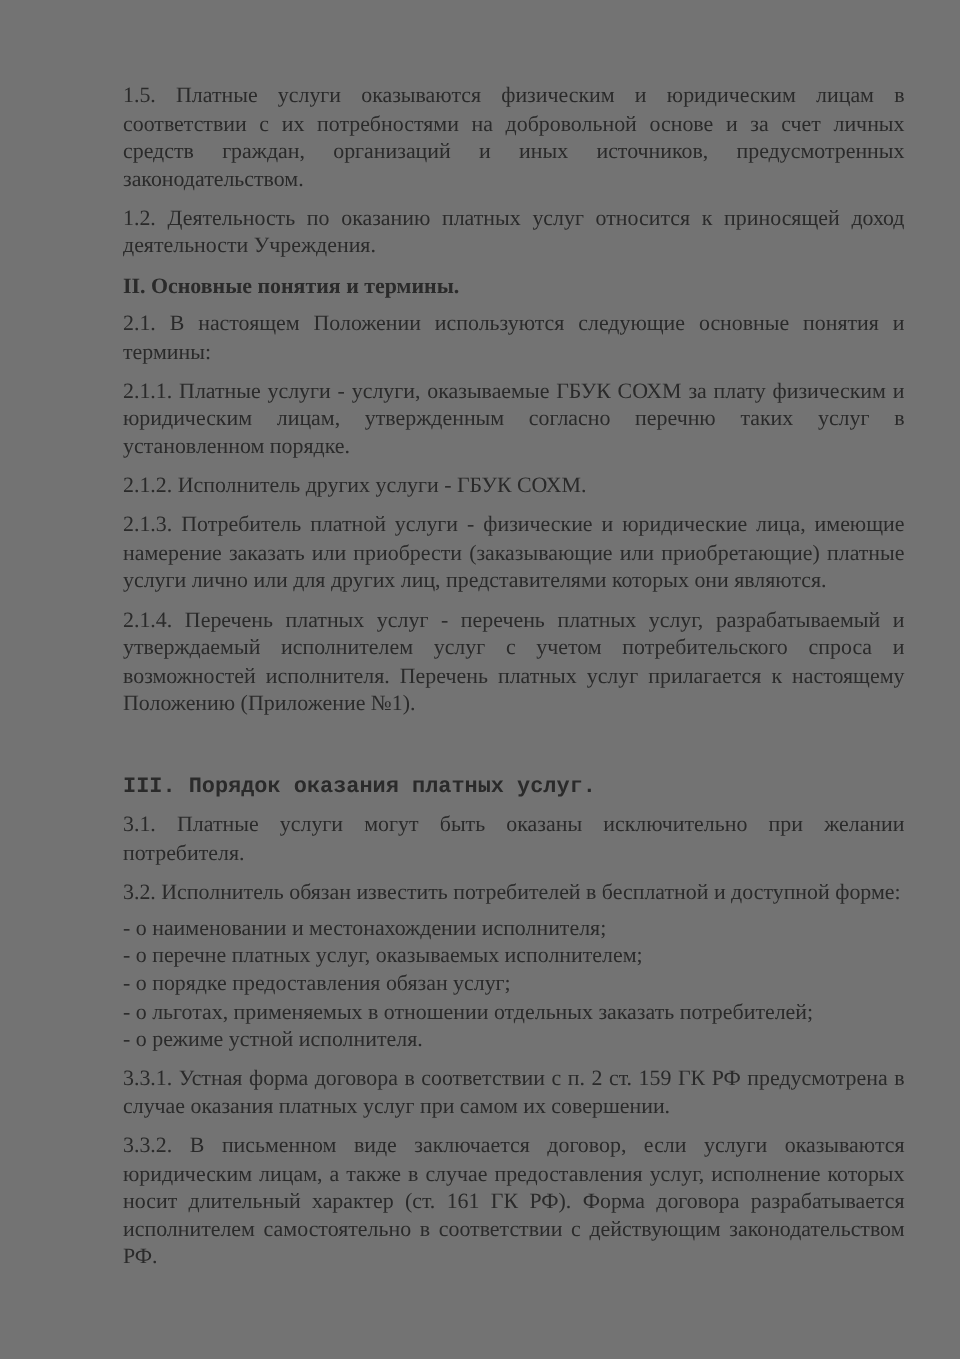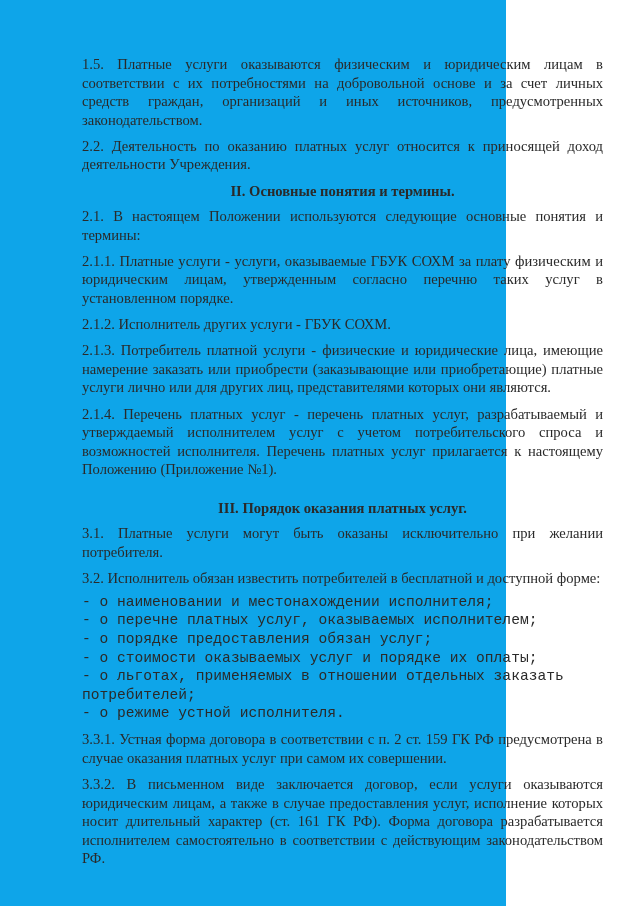--- a/index.html
+++ b/index.html
@@ -4,62 +4,61 @@
 <style>
   html, body { margin: 0; padding: 0; }
   body {
     width: 640px; height: 906px; overflow: hidden;
     background: #ffffff;
     font-family: "Liberation Serif", "DejaVu Serif", serif;
     color: #2a2a2a;
   }
   .page {
     position: relative;
-    width: 506px; height: 906px;
-    background: #0ea5e9;
+    width: 640px; height: 906px;
+    background: #737373;
   }
   .content {
     position: absolute;
     left: 82px; top: 55px;
     width: 521px;
     font-size: 14.6px;
     line-height: 18.6px;
   }
   .p { margin: 0 0 7.5px 0; text-align: justify; }
   .heading {
     font-weight: bold;
-    text-align: center;
+    text-align: left;
     margin: 0 0 7px 0;
     font-size: 14.6px;
   }
-  .heading.gap-top { margin-top: 20px; }
-  .list { margin: 0 0 7.5px 0; padding: 0; list-style: none; font-family: Liberation Mono, monospace; }
+  .heading.gap-top { margin-top: 37px; font-family: Liberation Mono, monospace; }
+  .list { margin: 0 0 7.5px 0; padding: 0; list-style: none; }
   .list li { margin: 0; padding: 0; }
 </style>
 </head>
 <body>
 
 <div class="page">
   <div class="content">
     <p class="p">1.5. Платные услуги оказываются физическим и юридическим лицам в соответствии с их потребностями на добровольной основе и за счет личных средств граждан, организаций и иных источников, предусмотренных законодательством.</p>
-    <p class="p">2.2. Деятельность по оказанию платных услуг относится к приносящей доход деятельности Учреждения.</p>
+    <p class="p">1.2. Деятельность по оказанию платных услуг относится к приносящей доход деятельности Учреждения.</p>
     <h2 class="heading">II. Основные понятия и термины.</h2>
     <p class="p">2.1. В настоящем Положении используются следующие основные понятия и термины:</p>
     <p class="p">2.1.1. Платные услуги - услуги, оказываемые ГБУК СОХМ за плату физическим и юридическим лицам, утвержденным согласно перечню таких услуг в установленном порядке.</p>
     <p class="p">2.1.2. Исполнитель других услуги - ГБУК СОХМ.</p>
     <p class="p">2.1.3. Потребитель платной услуги - физические и юридические лица, имеющие намерение заказать или приобрести (заказывающие или приобретающие) платные услуги лично или для других лиц, представителями которых они являются.</p>
     <p class="p">2.1.4. Перечень платных услуг - перечень платных услуг, разрабатываемый и утверждаемый исполнителем услуг с учетом потребительского спроса и возможностей исполнителя. Перечень платных услуг прилагается к настоящему Положению (Приложение №1).</p>
     <h2 class="heading gap-top">III. Порядок оказания платных услуг.</h2>
     <p class="p">3.1. Платные услуги могут быть оказаны исключительно при желании потребителя.</p>
     <p class="p" style="margin-bottom:5px">3.2. Исполнитель обязан известить потребителей в бесплатной и доступной форме:</p>
     <ul class="list">
       <li>- о наименовании и местонахождении исполнителя;</li>
       <li>- о перечне платных услуг, оказываемых исполнителем;</li>
       <li>- о порядке предоставления обязан услуг;</li>
-      <li>- о стоимости оказываемых услуг и порядке их оплаты;</li>
       <li>- о льготах, применяемых в отношении отдельных заказать потребителей;</li>
       <li>- о режиме устной исполнителя.</li>
     </ul>
     <p class="p">3.3.1. Устная форма договора в соответствии с п. 2 ст. 159 ГК РФ предусмотрена в случае оказания платных услуг при самом их совершении.</p>
     <p class="p">3.3.2. В письменном виде заключается договор, если услуги оказываются юридическим лицам, а также в случае предоставления услуг, исполнение которых носит длительный характер (ст. 161 ГК РФ). Форма договора разрабатывается исполнителем самостоятельно в соответствии с действующим законодательством РФ.</p>
 
   </div>
 </div>
 
 </body></html>

